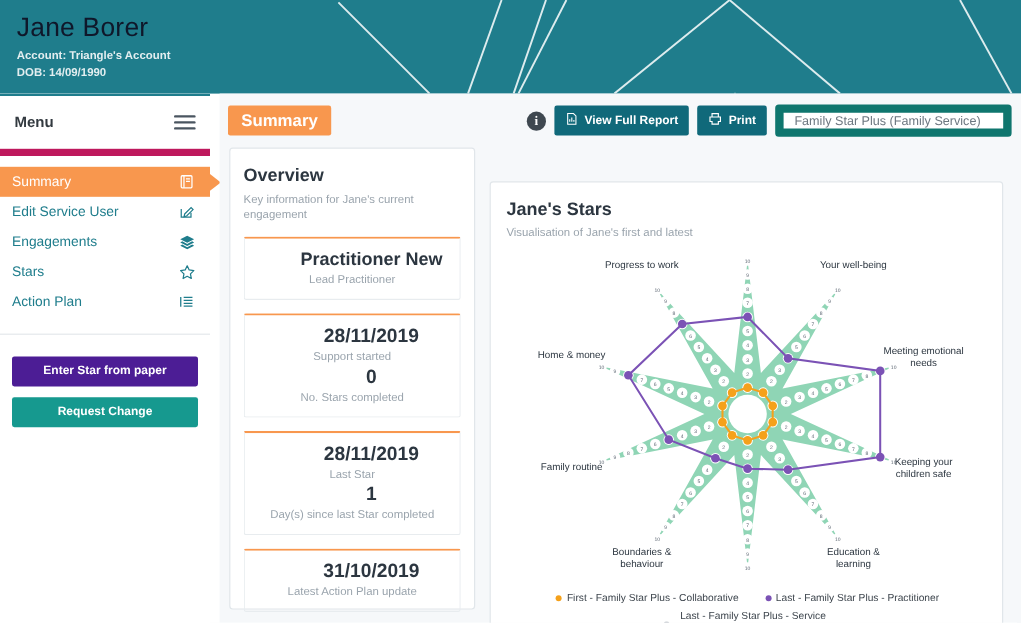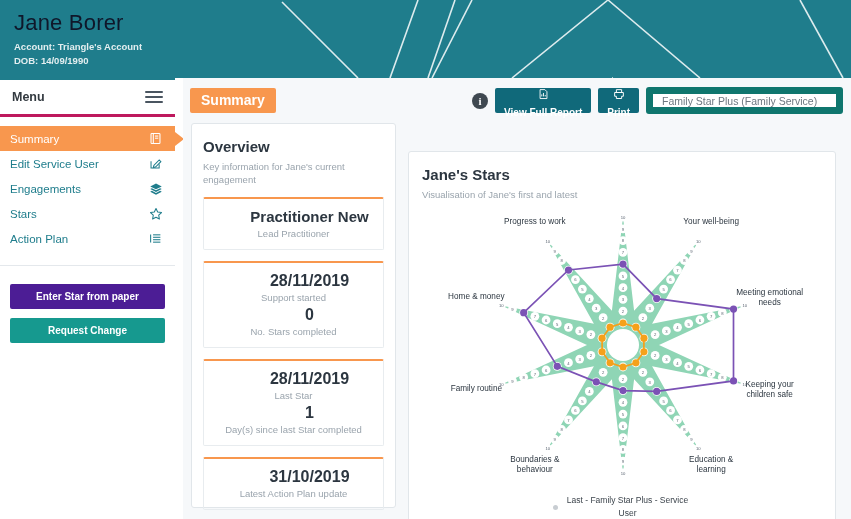--- a/index.html
+++ b/index.html
@@ -30,23 +30,23 @@
   }
 
   
   .sidebar {
     position: absolute; left: 0; top: 78px;
     width: 175px; height: 441px;
     background: #ffffff;
     border-top: 2px solid #1f7d8c;
   }
   .menu-head {
-    height: 37px; display: flex; align-items: center;
+    height: 50px; display: flex; align-items: center;
     justify-content: space-between; padding: 0 12px;
-    border-bottom: 3px solid #be185d;
+    border-bottom: 6px solid #be185d;
   }
   .menu-head-label { font-size: 12.5px; color: #333a40; font-weight: bold; }
   .hamburger { width: 18px; display: flex; flex-direction: column; gap: 3px; cursor: pointer; }
   .hamburger i { display: block; height: 2px; background: #4a5560; border-radius: 1px; }
 
   .nav { padding-top: 9px; }
   .nav-item {
     height: 25px; display: flex; align-items: center;
     justify-content: space-between;
     padding: 0 12px 0 10px;
@@ -96,21 +96,21 @@
   .info-dot {
     width: 16px; height: 16px; border-radius: 50%;
     background: #3f4850; color: #fff; font-size: 11px; font-weight: bold;
     display: flex; align-items: center; justify-content: center;
     font-family: "Liberation Serif", serif; cursor: pointer;
   }
   .tb-btn {
     background: #10697a; color: #fff; border: none; border-radius: 2px;
     height: 25px; padding: 0 9px; font-size: 10px; font-weight: bold;
     font-family: "Liberation Sans", sans-serif;
-    display: flex; align-items: center; gap: 5px; cursor: pointer; flex-direction: column;
+    display: flex; align-items: center; gap: 5px; cursor: pointer;
   }
   .select-box {
     width: 197px; height: 27px; background: #ffffff;
     border: 7px solid #0f766e; border-radius: 3px;
     display: flex; align-items: center; padding: 0 9px;
     font-size: 10.5px; color: #6d7780; cursor: pointer;
   }
 
   .panels { display: flex; gap: 12px; padding: 0 8px; }
 
@@ -565,20 +565,30 @@
             <text x="201" y="287" text-anchor="middle" font-size="8.2" fill="#2c3640" font-family="&quot;Liberation Sans&quot;, sans-serif">Social networks</text>
             <text x="112.83221215612905" y="254.3525491562421" text-anchor="middle" font-size="8.2" fill="#2c3640" font-family="&quot;Liberation Sans&quot;, sans-serif">Boundaries &amp;</text>
             <text x="112.83221215612905" y="264.3525491562421" text-anchor="middle" font-size="8.2" fill="#2c3640" font-family="&quot;Liberation Sans&quot;, sans-serif">behaviour</text>
             <text x="54.34152255572698" y="183.35254915624213" text-anchor="middle" font-size="8.2" fill="#2c3640" font-family="&quot;Liberation Sans&quot;, sans-serif">Family routine</text>
             <text x="54.34152255572698" y="90.64745084375784" text-anchor="middle" font-size="8.2" fill="#2c3640" font-family="&quot;Liberation Sans&quot;, sans-serif">Home &amp; money</text>
             <text x="112.83221215612902" y="15.647450843757895" text-anchor="middle" font-size="8.2" fill="#2c3640" font-family="&quot;Liberation Sans&quot;, sans-serif">Progress to work</text>
           </svg>
       </div>
 
       <div class="legend">
+        <div class="legend-row">
+          <span class="legend-item">
+            <span class="legend-dot" style="background:#f5a11b"></span>
+            <span>First - Family Star Plus - Collaborative</span>
+          </span>
+          <span class="legend-item">
+            <span class="legend-dot" style="background:#7b52b5"></span>
+            <span>Last - Family Star Plus - Practitioner</span>
+          </span>
+        </div>
         <div class="legend-row legend-two">
           <span class="legend-item">
             <span class="legend-dot" style="background:#c8cdd2"></span>
             <span class="legend-wide">Last - Family Star Plus - Service User</span>
           </span>
         </div>
       </div>
     </div>
 
   </div>

